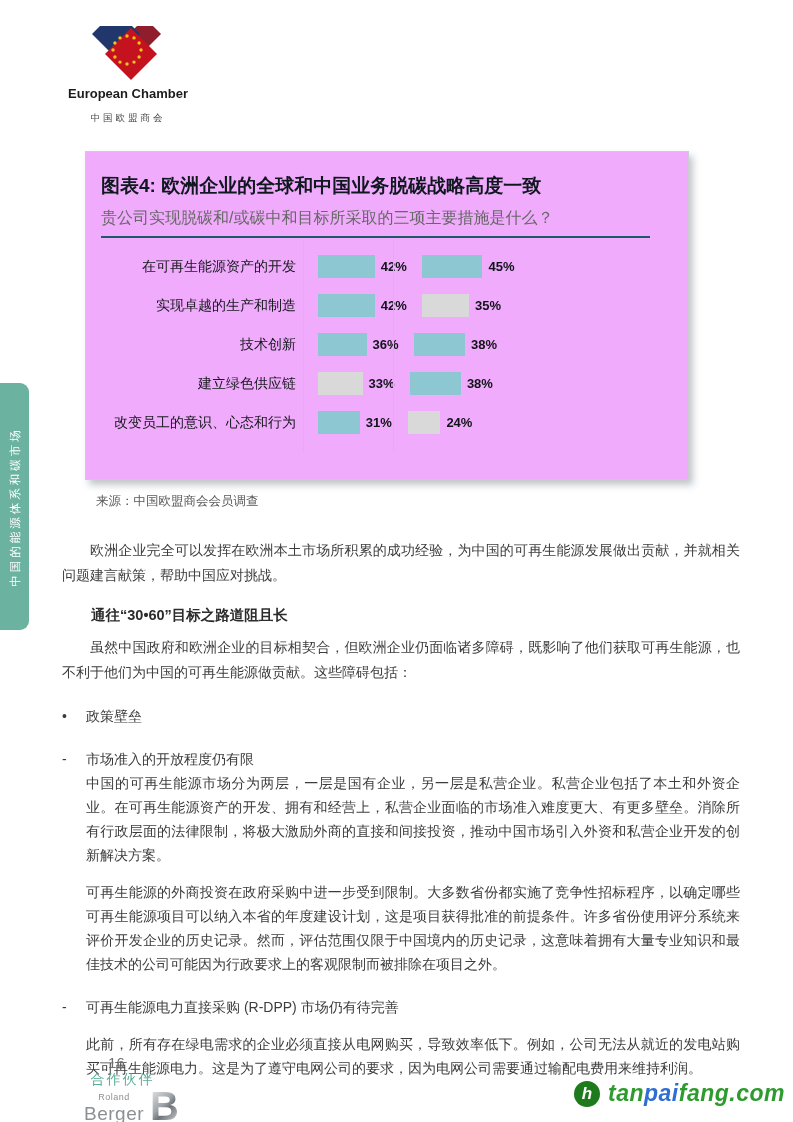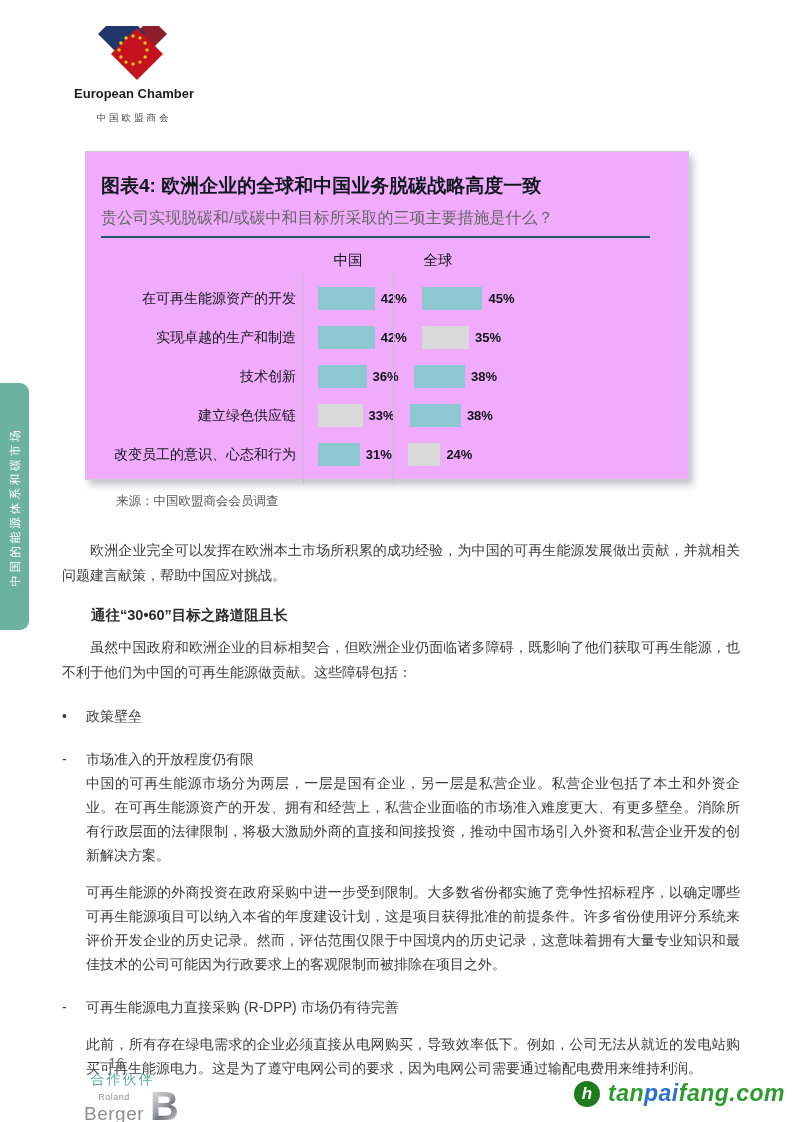--- a/index.html
+++ b/index.html
@@ -8,21 +8,21 @@
   .page { position:relative; width:793px; height:1122px; background:#fff; }
 
   
   .side-tab { position:absolute; left:0; top:383px; width:29px; height:247px;
               background:#6cb2a0; border-radius:0 9px 9px 0; }
   .side-tab span { position:absolute; left:50%; top:50%;
               transform:translate(-50%,-50%) rotate(-90deg);
               white-space:nowrap; color:#ffffff; font-size:11.5px; letter-spacing:3px; }
 
   
-  .logo-block { position:absolute; left:64px; top:26px; width:140px; text-align:center; }
+  .logo-block { position:absolute; left:58px; top:26px; width:140px; text-align:center; }
   .logo-mark { display:block; margin:0 auto; }
   .logo-name { font-size:13px; font-weight:700; color:#1c1c1c; margin-top:2px; }
   .logo-name-cn { font-size:9.5px; color:#4a4a4a; letter-spacing:3px; margin-top:11px; }
 
   
   .chart-card { position:absolute; left:85px; top:151px; width:604px; height:329px;
                 background:#f0abfc; border:1px solid #c9cdd2;
                 box-shadow:4px 5px 7px rgba(120,128,138,.45);
                 padding:21px 15px 0 15px; }
   .chart-title { font-size:19px; font-weight:700; color:#10181f; }
@@ -36,21 +36,21 @@
   .chart-plot { position:relative; margin-top:3px; padding:6px 0 10px 0; }
   .axis-line { position:absolute; top:0; bottom:0; width:1px; background:#c2c4c6; }
   .axis-line.a1 { left:202px; } .axis-line.a2 { left:292px; }
   .chart-row { display:flex; align-items:center; height:39px; }
   .cat-label { width:202px; text-align:right; padding-right:7px; font-size:14px; color:#15181c; }
   .bar-cell { flex:0 0 90px; display:flex; align-items:center; height:100%;
               white-space:nowrap; overflow:visible; padding-left:15px; }
   .bar { height:23px; }
   .bar-value { font-size:13px; font-weight:700; color:#101418; margin-left:6px; }
 
-  .source-line { position:absolute; left:116px; top:493px; font-size:12.5px; color:#585858; }
+  .source-line { position:absolute; left:96px; top:493px; font-size:12.5px; color:#585858; }
 
   
   .body-text { position:absolute; left:62px; top:531px; width:678px;
                font-size:14px; line-height:24px; color:#3c3c3c; text-align:justify; }
   .body-text p.ind { text-indent:2em;margin-top:7px; }
   .p1 { line-height:25px; }
   .sec-heading { margin-top:15px; text-indent:2em; font-weight:700; color:#2c2c2c;
                  font-size:14.5px; line-height:25px; }
   .p2 { margin-top:15px; line-height:25px; }
   .list-item { display:flex; margin-top:19px; }
@@ -112,26 +112,20 @@
     </svg>
     <div class="logo-name">European Chamber</div>
     <div class="logo-name-cn">中国欧盟商会</div>
   </div>
 
   <section class="chart-card">
     <h2 class="chart-title">图表4: 欧洲企业的全球和中国业务脱碳战略高度一致</h2>
     <div class="chart-subtitle">贵公司实现脱碳和/或碳中和目标所采取的三项主要措施是什么？</div>
     <div class="chart-rule" style="background: rgb(31, 88, 102);"></div>
 
-    <div class="series-headers">
-      <div class="spacer"></div>
-
-    <div class="series-header">中国</div>
-        <div class="series-header">全球</div>
-      </div>
 
     <div class="chart-plot">
       <div class="axis-line a1" style="background: rgb(194, 196, 198);"></div>
       <div class="axis-line a2" style="background: rgb(194, 196, 198);"></div>
       <div>
           <div class="chart-row">
             <div class="cat-label">在可再生能源资产的开发</div>
             <div class="bar-cell">
               <div class="bar" style="width: 56.7px; background: rgb(140, 199, 210);"></div>
               <span class="bar-value">42%</span>

